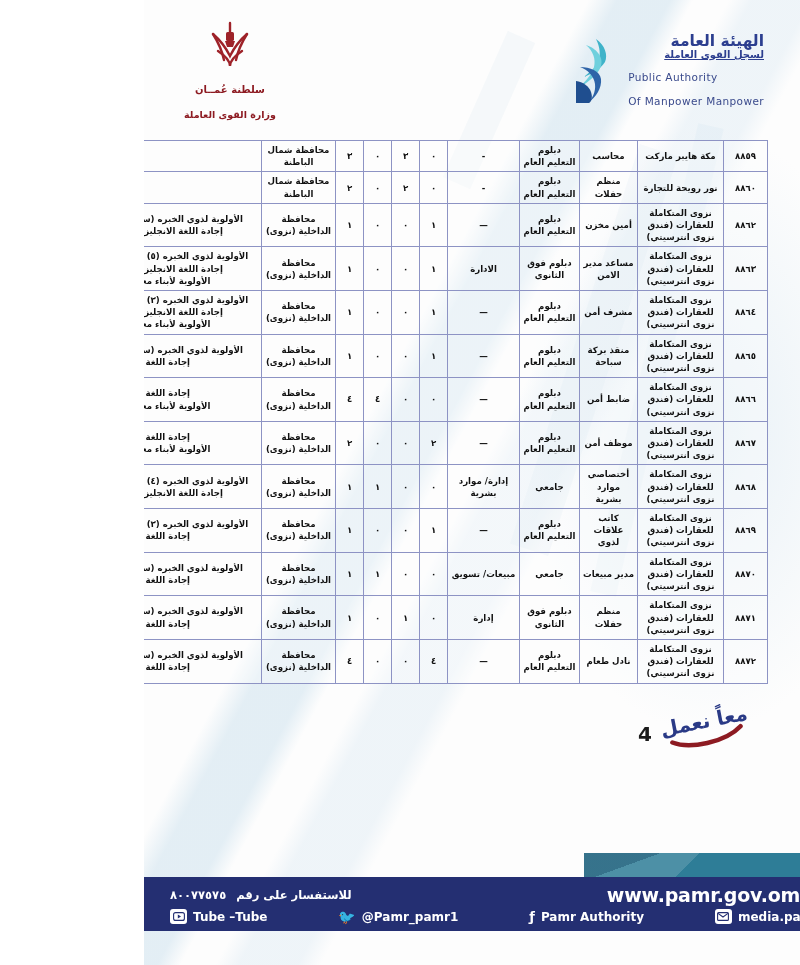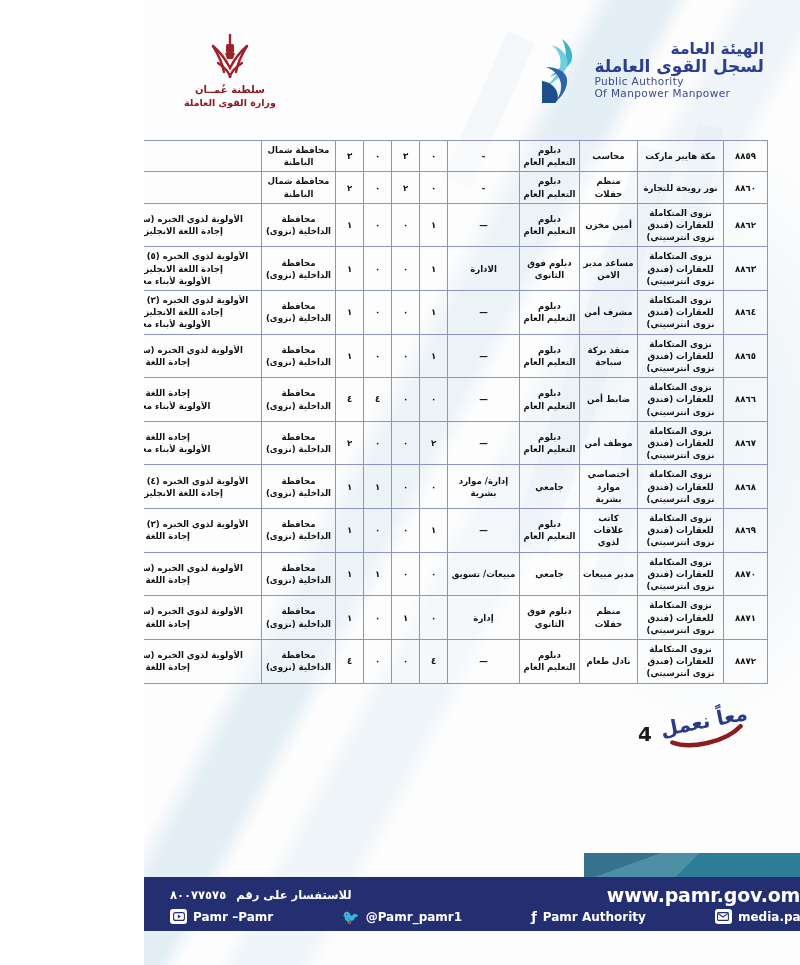--- a/index.html
+++ b/index.html
@@ -51,40 +51,40 @@
   .pamr-mark { width: 46px; height: 66px; flex: 0 0 auto; }
 
   .pamr-words { display: flex; flex-direction: column; line-height: 1.06; }
   .pamr-ar-1, .pamr-ar-2 {
     font-size: 15.5px;
     color: #2c3e8f;
     font-weight: bold;
     direction: rtl;
     text-align: right;
   }
-  .pamr-ar-2 { font-size: 17px; }
+  .pamr-ar-2 { font-size: 10px; text-decoration: underline; }
   .pamr-en-1, .pamr-en-2 {
     font-size: 10.5px;
     color: #3a4a8c;
     letter-spacing: 0.4px;
     direction: ltr;
     text-align: left;
-    margin-top: 1px;
+    margin-top: 12px;
   }
 
   #doc-title {
     font-size: 27px;
     font-weight: bold;
     color: #1d2f6e;
     letter-spacing: 0.5px;
     white-space: nowrap;
     margin-top: 14px;
   }
 
-  .oman-emblem { display: flex; flex-direction: column; align-items: center; gap: 2px; }
+  .oman-emblem { display: flex; flex-direction: column; align-items: center; gap: 14px; }
   .emblem-mark { width: 52px; height: 50px; }
   .emblem-ar-1 { font-size: 10px; color: #8d1b22; font-weight: bold; }
   .emblem-ar-2 { font-size: 9.5px; color: #8d1b22; font-weight: bold; }
 
   
   #table-wrap { padding: 0 32px; position: relative; z-index: 3; }
 
   table#vacancy-table {
     width: 736px;
     border-collapse: collapse;
@@ -536,20 +536,20 @@
           <span class="label">@Pamr_pamr1</span>
         </div>
 
         <div class="social-item">
           <span class="social-badge">
             <svg width="12" height="9" viewBox="0 0 12 9">
               <rect x="0.6" y="0.6" width="10.8" height="7.8" rx="2" fill="none" stroke="#242f72" stroke-width="1.1"></rect>
               <path d="M4.8 2.6 L8 4.5 L4.8 6.4 Z" fill="#242f72"></path>
             </svg>
           </span>
-          <span class="label">Pamr –Pamr</span>
+          <span class="label">Tube –Tube</span>
         </div>
 
       </div>
     </div>
   </div>
 
 </div>
 
 </body></html>

